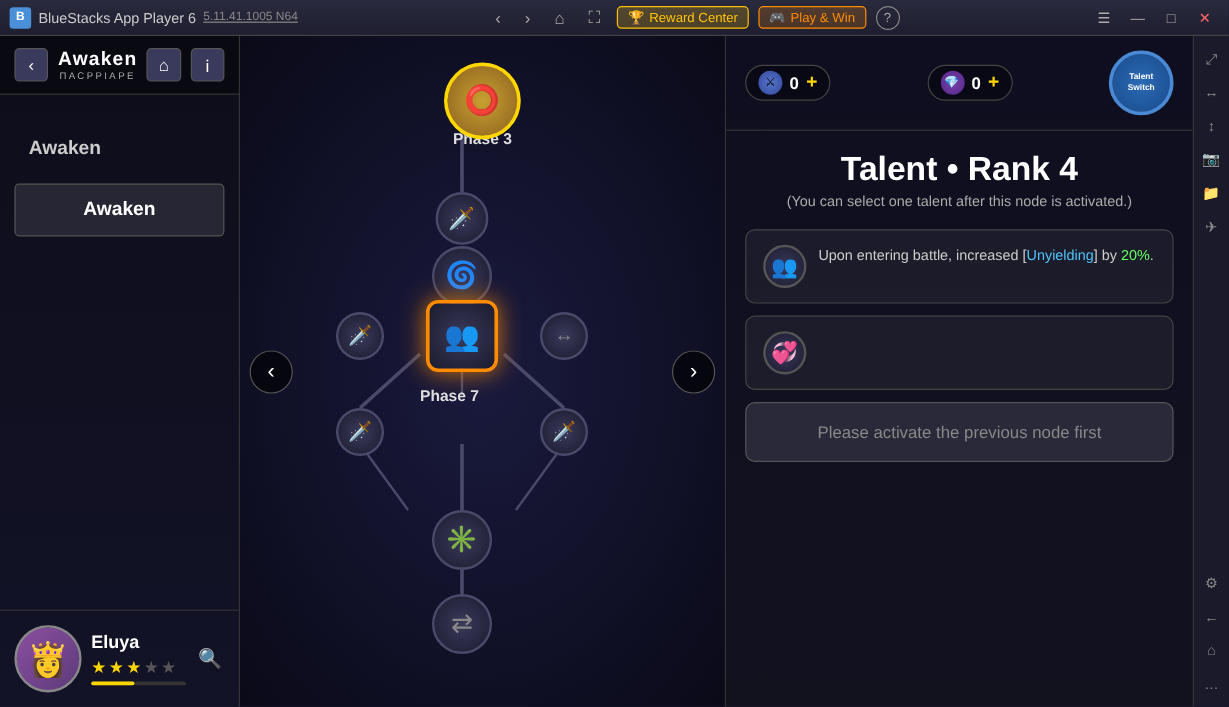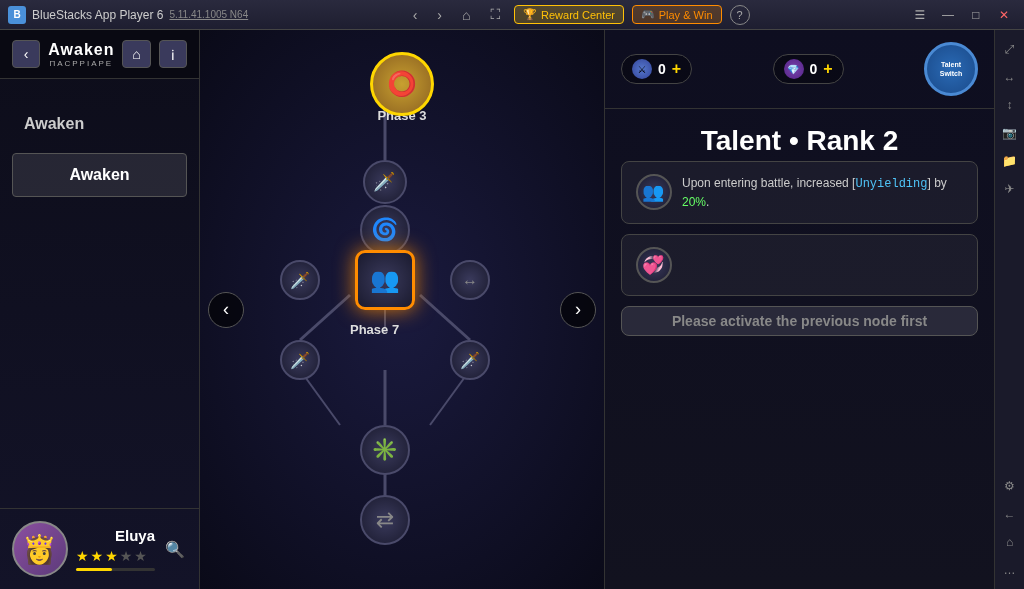--- a/index.html
+++ b/index.html
@@ -217,21 +217,20 @@
       background: linear-gradient(135deg, #8b4fa0, #5c3a7a);
       border: 2px solid #888;
       overflow: hidden;
       display: flex;
       align-items: center;
       justify-content: center;
       font-size: 24px;
     }
     .char-info {
       flex: 1;
-      text-align: right;
     }
     .char-name {
       color: white;
       font-size: 15px;
       font-weight: bold;
       margin-bottom: 4px;
     }
     .char-stars {
       display: flex;
       align-items: center;
@@ -413,38 +412,36 @@
       font-size: 16px;
       flex-shrink: 0;
     }
     .talent-option-text {
       color: #ccc;
       font-size: 12px;
       line-height: 1.5;
     }
     .talent-highlight {
       color: #4fc3f7;
-      font-family: Liberation Mono, monospace;
     }
     .talent-highlight-green {
       color: #66ff66;
     }
 
     .activate-btn {
       width: 100%;
-      padding: 6px;
+      padding: 16px;
       background: rgba(100,100,120,0.3);
       border: 1px solid #555;
       border-radius: 8px;
       color: #888;
       font-size: 14px;
       text-align: center;
       cursor: not-allowed;
       margin-top: 8px;
-      font-weight: bold;
     }
 
     
     #edge-toolbar {
       width: 30px;
       height: 100%;
       background: #1a1a2a;
       border-left: 1px solid #333;
       display: flex;
       flex-direction: column;
@@ -664,21 +661,22 @@
         <span class="currency-plus">+</span>
       </div>
 
       <div class="talent-switch-btn">
         <span style="font-size:7px; line-height:1.3;">Talent</span>
         <span style="font-size:7px; line-height:1.3;">Switch</span>
       </div>
     </div>
 
     <div id="right-content">
-      <div class="talent-rank-title">Talent • Rank 2</div>
+      <div class="talent-rank-title">Talent • Rank 4</div>
+      <div class="talent-rank-desc">(You can select one talent after this node is activated.)</div>
 
       <div class="talent-option">
         <div class="talent-option-icon">
           <span style="font-size:18px;">👥</span>
         </div>
         <div class="talent-option-text">
           <span>Upon entering battle, increased [</span><span class="talent-highlight">Unyielding</span><span>] by </span><span class="talent-highlight-green">20%</span><span>.</span>
           <br>
         </div>
       </div>

